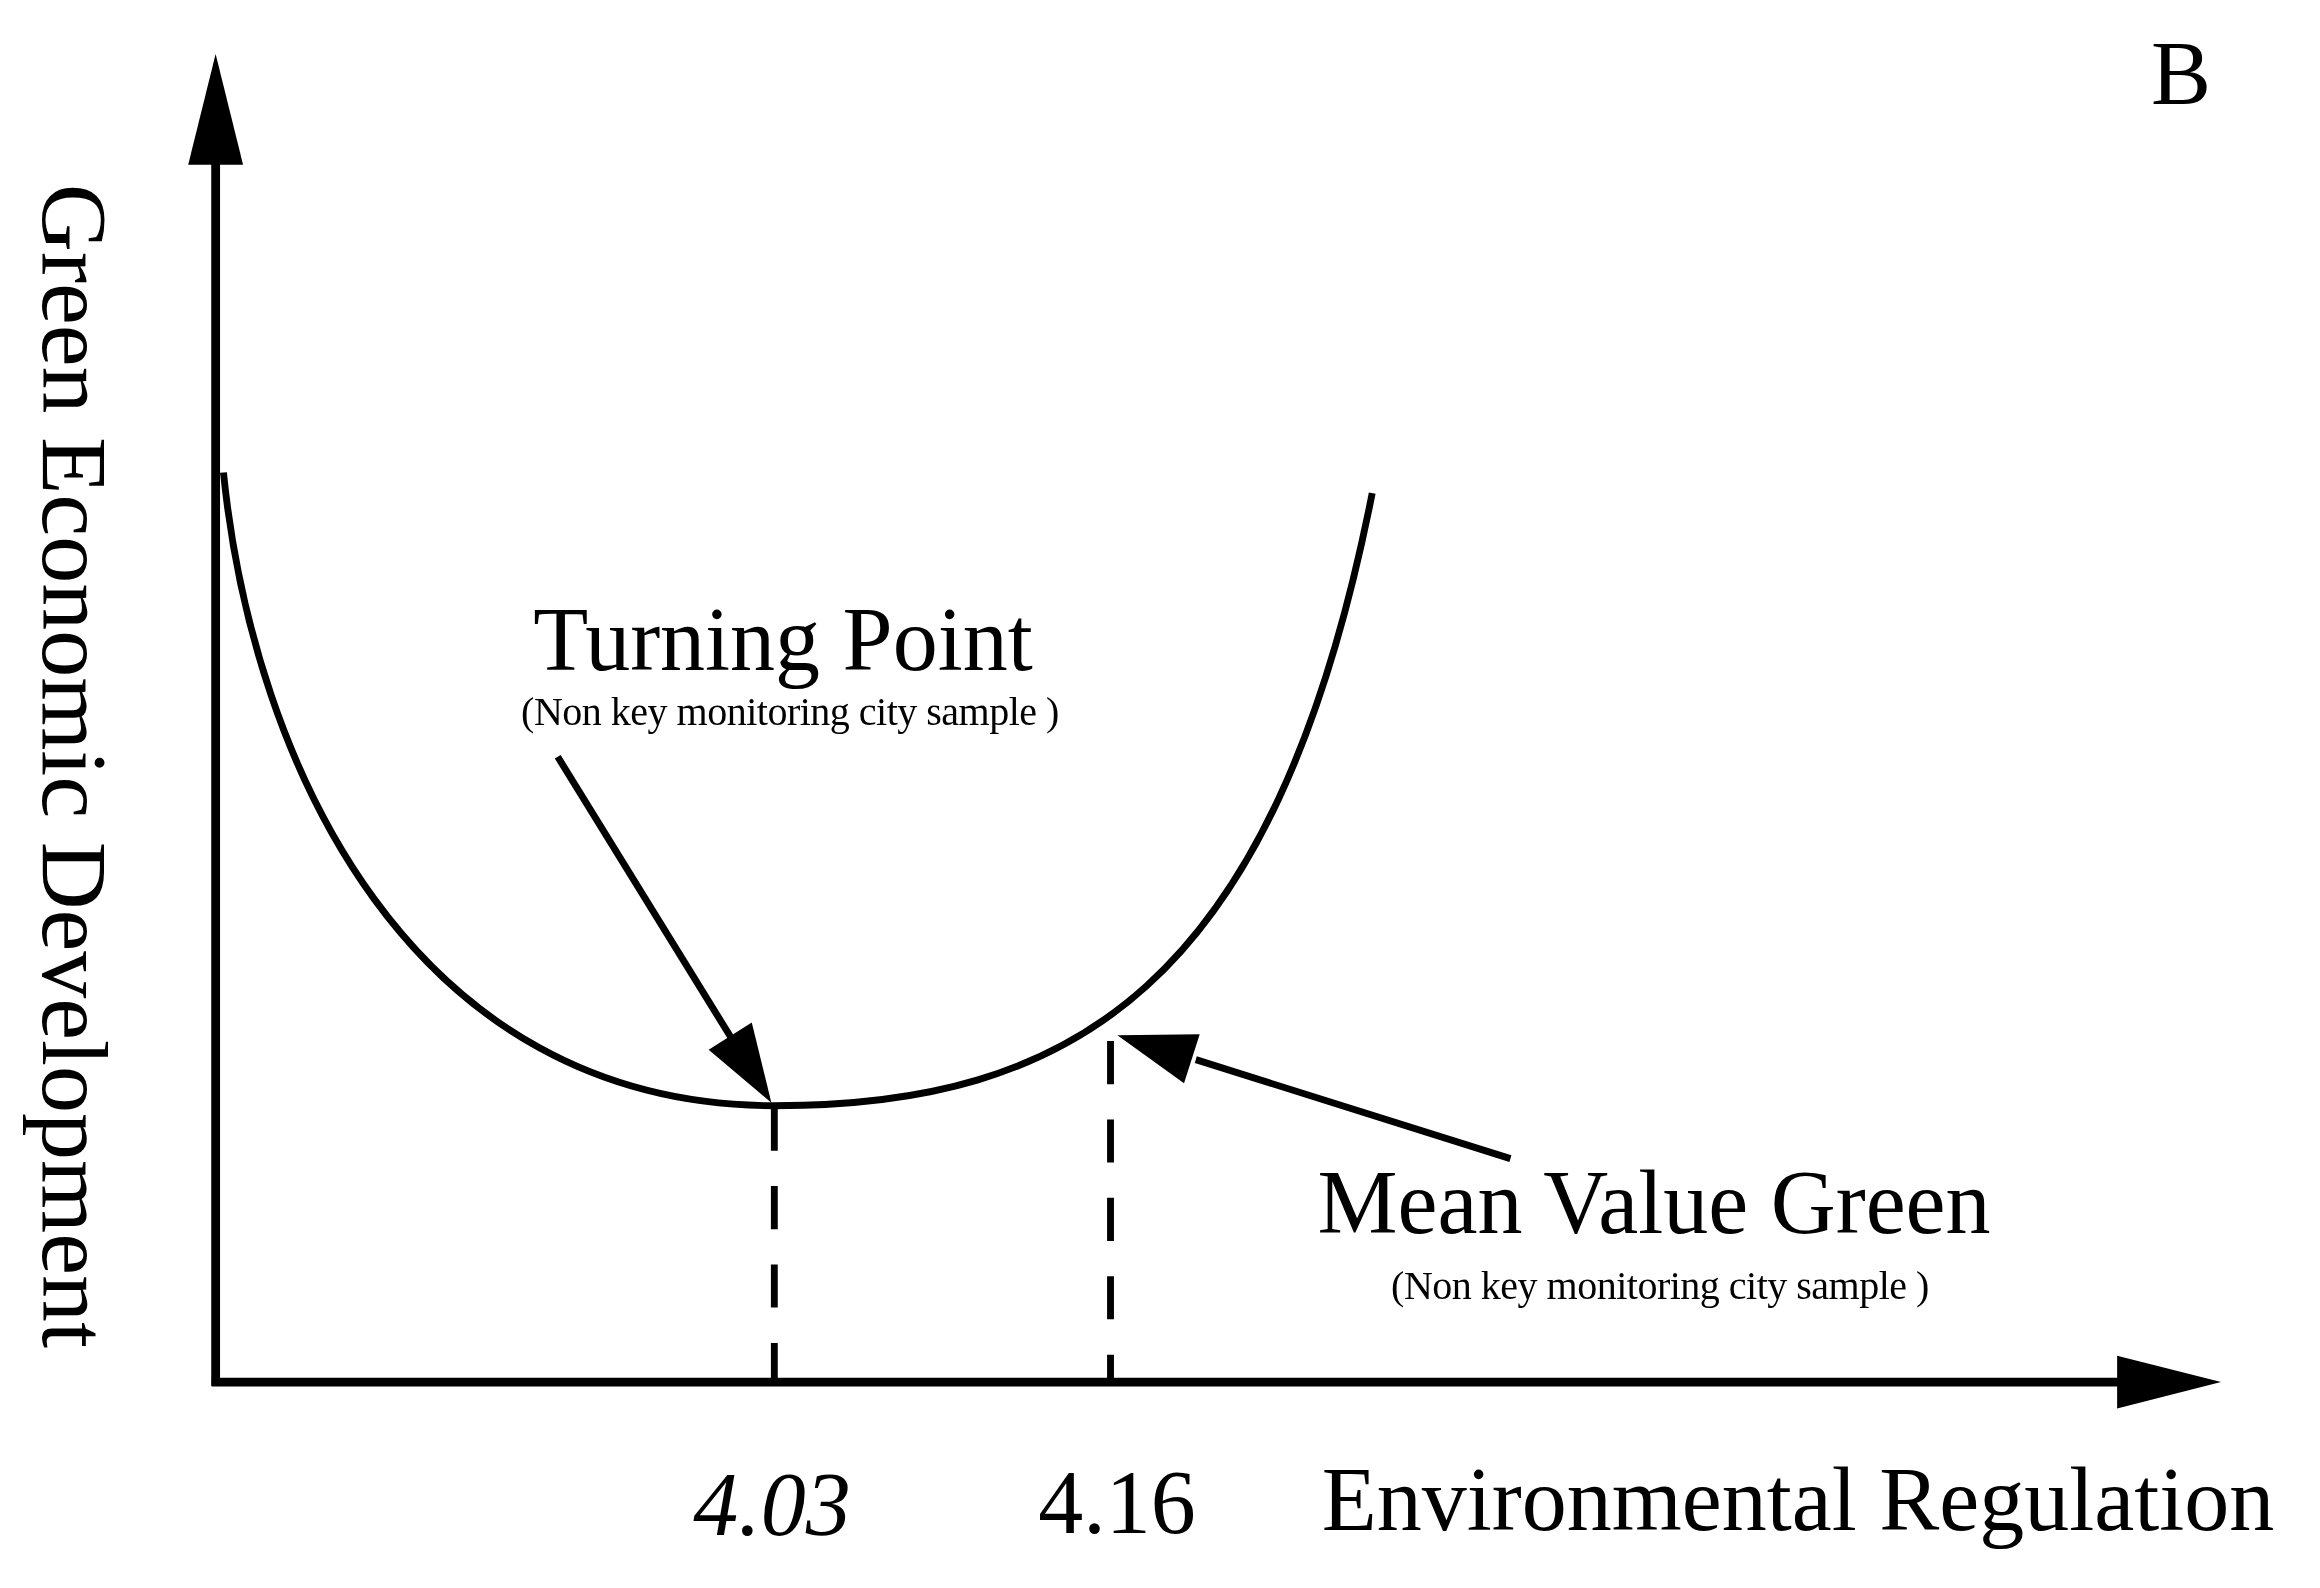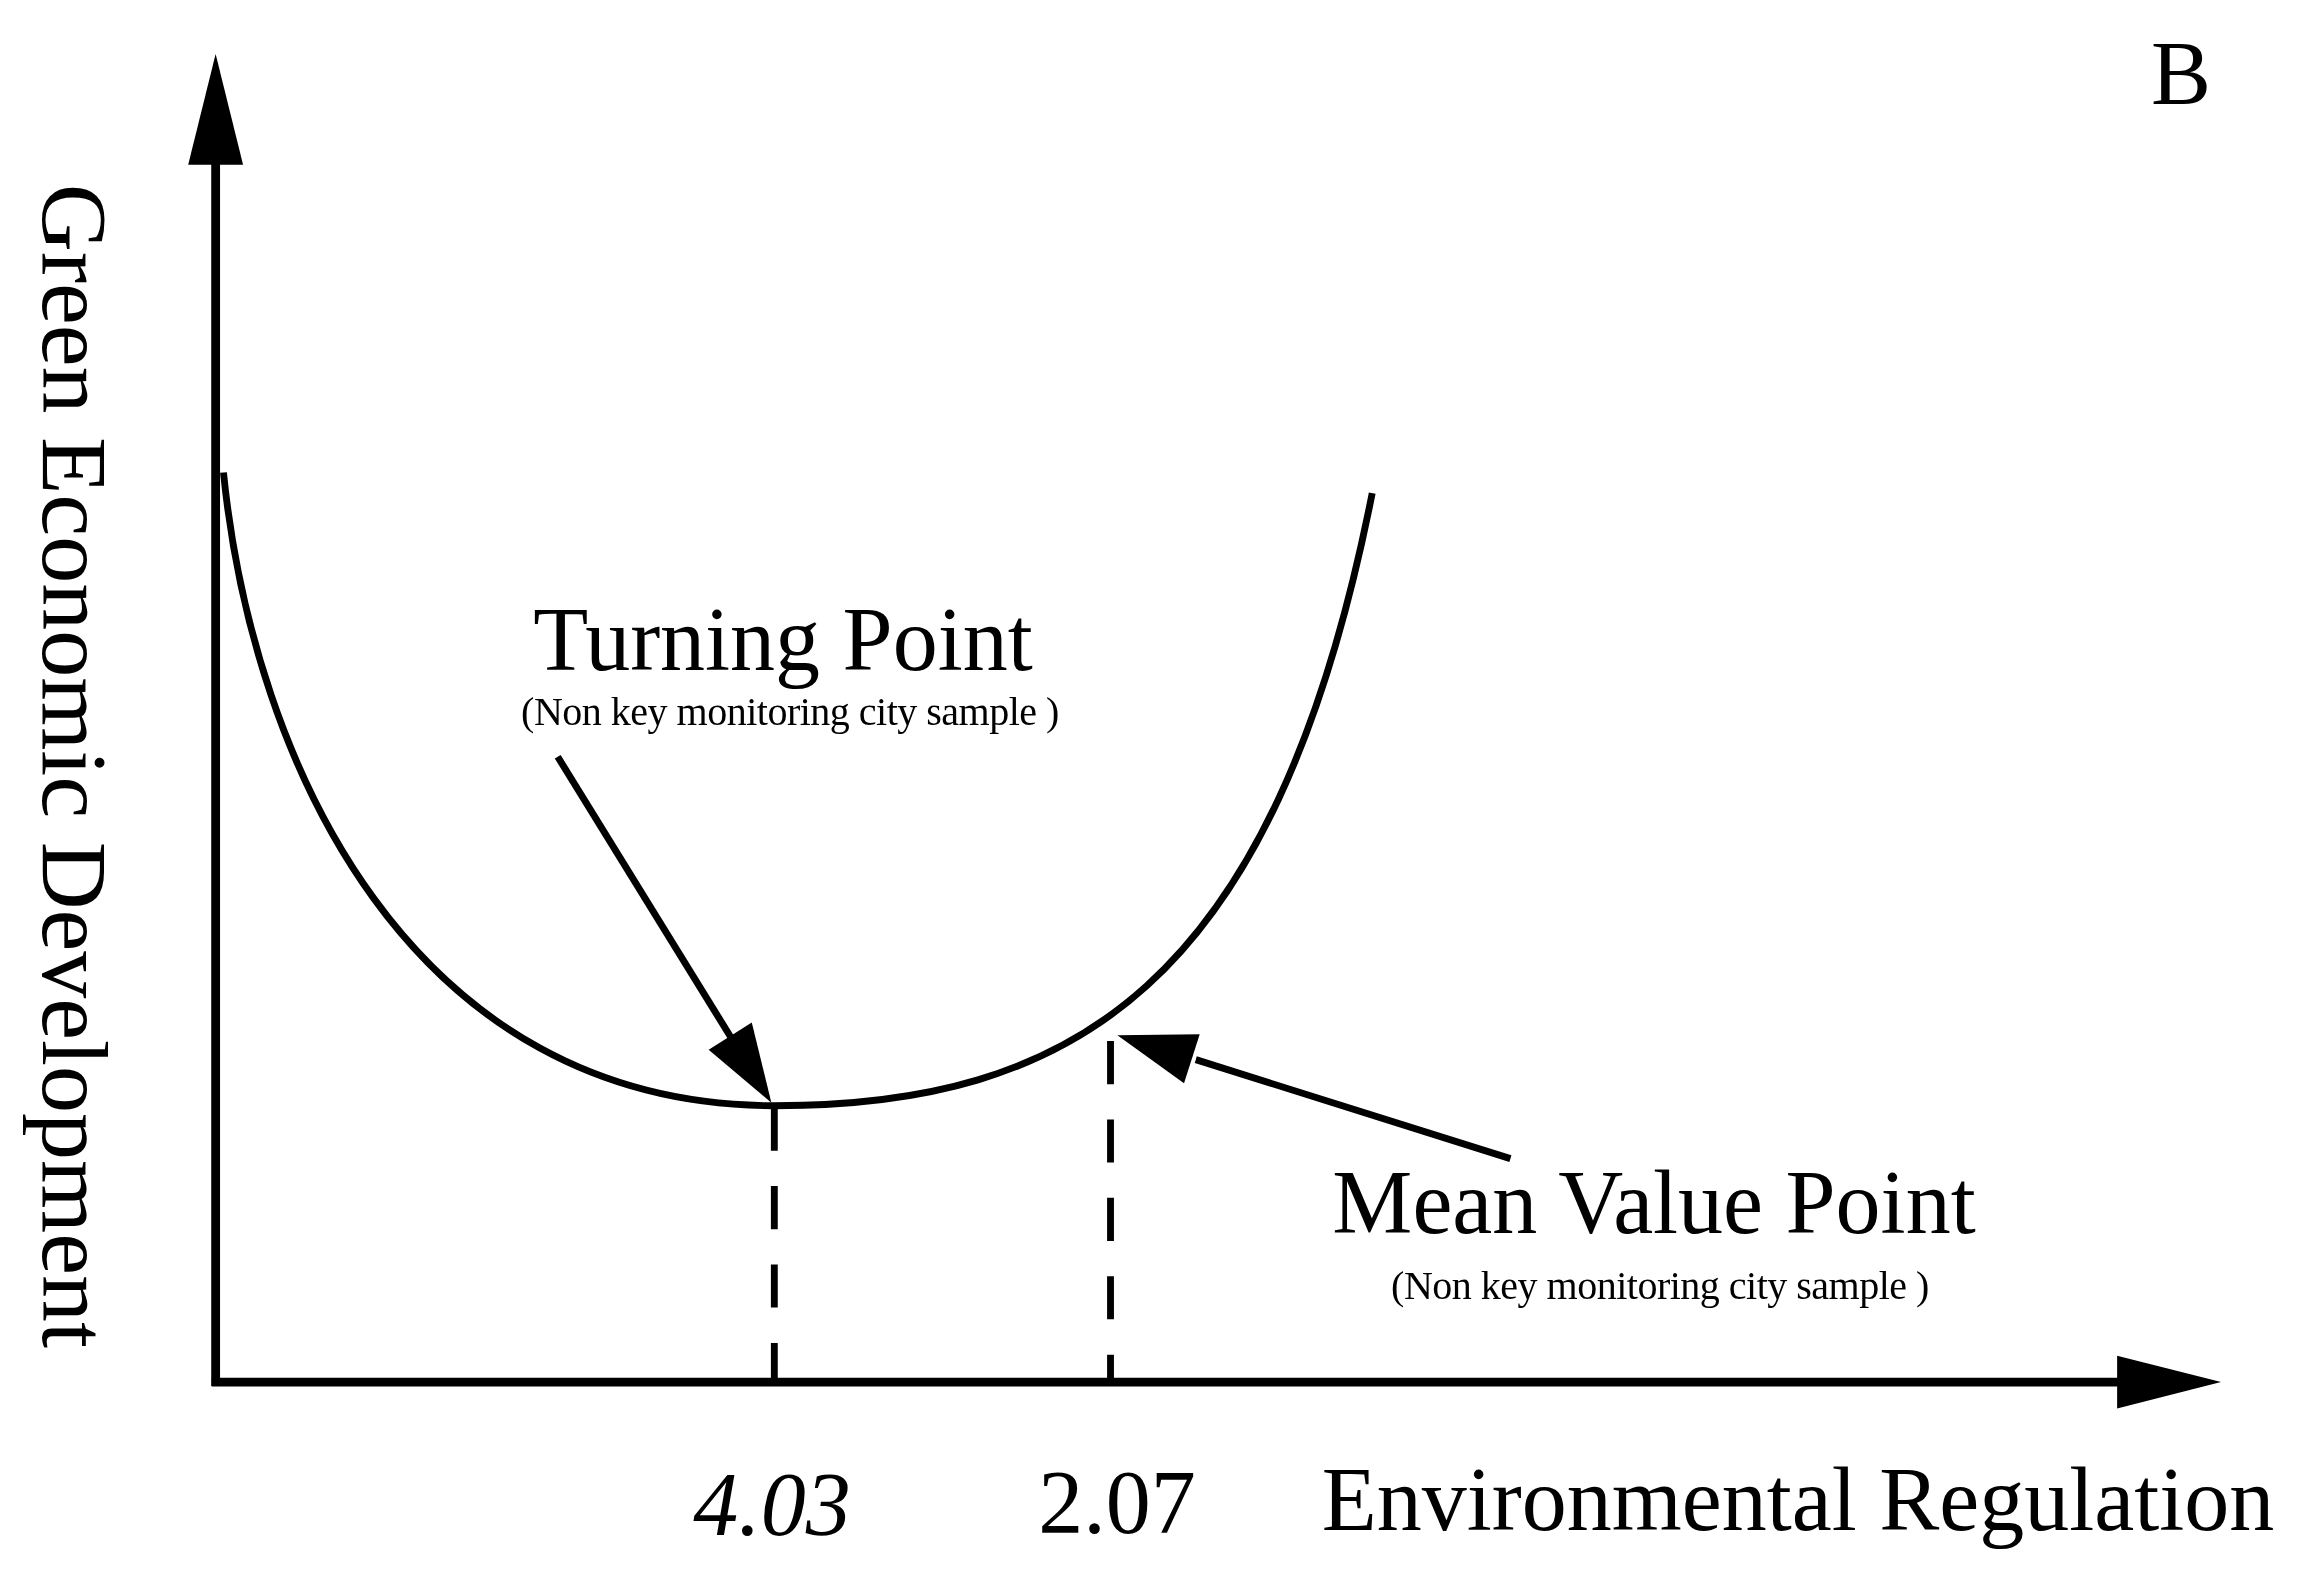--- a/index.html
+++ b/index.html
@@ -79,22 +79,22 @@
     <polygon points="1140,1056 1224,1055 1208,1105" fill="#000000"></polygon>
   </svg>
 
   <div id="y-axis-title" class="lbl">Green Economic Development</div>
 
   <div id="panel-letter" class="lbl big">B</div>
 
   <div id="turning-title" class="lbl big centered">Turning Point</div>
   <div id="turning-sub" class="lbl small centered">(Non key monitoring city sample )</div>
 
-  <div id="mean-title" class="lbl big centered">Mean Value Point</div>
+  <div id="mean-title" class="lbl big centered">Mean Value Green</div>
   <div id="mean-sub" class="lbl small centered">(Non key monitoring city sample )</div>
 
   <div id="tick-403" class="lbl big centered">4.03</div>
-  <div id="tick-508" class="lbl big centered">2.07</div>
+  <div id="tick-508" class="lbl big centered">4.16</div>
 
   <div id="x-axis-title" class="lbl big centered">Environmental Regulation</div>
 
 </div>
 
 
 </body></html>

